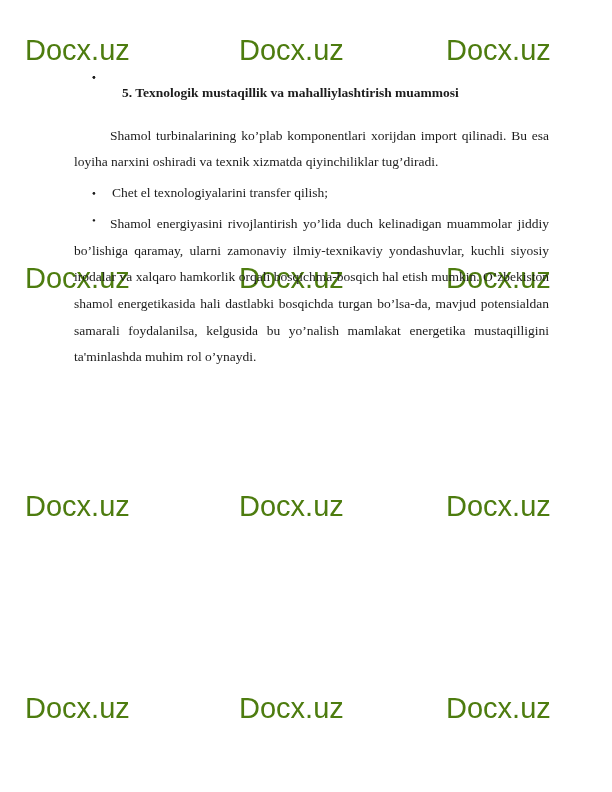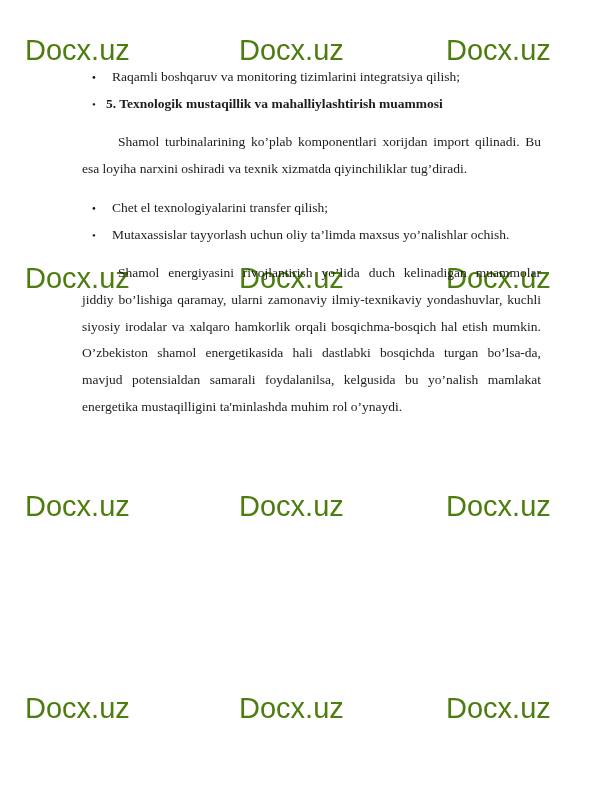--- a/index.html
+++ b/index.html
@@ -54,25 +54,25 @@
   }
   .blist .marker {
     position: absolute;
     left: 22px;
     top: 0;
     font-size: 11px;
   }
   .heading {
     font-weight: bold;
     text-indent: 36px;
-    margin: 0;
+    margin: 16px;
     font-size: 13.5px;
   }
   .para {
-    margin: 12px;
+    margin: 4px;
     text-align: justify;
     text-indent: 36px;
   }
 </style>
 </head>
 <body>
 
 <div class="page">
 
   <div class="wm-layer">
@@ -91,21 +91,20 @@
   </div>
 
   <div class="content">
 
     <ul class="blist">
       <li>
         <span class="marker">•</span>
       </li>
       <li>
         <span class="marker">•</span>
-        <span>Raqamli boshqaruv va monitoring tizimlarini integratsiya qilish;</span>
       </li>
       <li>
         <span class="marker">•</span>
       </li>
     </ul>
 
     <h2 class="heading">5. Texnologik mustaqillik va mahalliylashtirish muammosi</h2>
 
     <p class="para">Shamol turbinalarining ko’plab komponentlari xorijdan import qilinadi. Bu esa loyiha narxini oshiradi va texnik xizmatda qiyinchiliklar tug’diradi.</p>
 
@@ -113,21 +112,20 @@
     <ul class="blist">
       <li>
         <span class="marker">•</span>
       </li>
       <li>
         <span class="marker">•</span>
         <span>Chet el texnologiyalarini transfer qilish;</span>
       </li>
       <li>
         <span class="marker">•</span>
-        <span>Mutaxassislar tayyorlash uchun oliy ta’limda maxsus yo’nalishlar ochish.</span>
       </li>
     </ul>
 
     <p class="para">Shamol energiyasini rivojlantirish yo’lida duch kelinadigan muammolar jiddiy bo’lishiga qaramay, ularni zamonaviy ilmiy-texnikaviy yondashuvlar, kuchli siyosiy irodalar va xalqaro hamkorlik orqali bosqichma-bosqich hal etish mumkin. O’zbekiston shamol energetikasida hali dastlabki bosqichda turgan bo’lsa-da, mavjud potensialdan samarali foydalanilsa, kelgusida bu yo’nalish mamlakat energetika mustaqilligini ta'minlashda muhim rol o’ynaydi.</p>
 
   </div>
 
 </div>
 
 </body></html>

